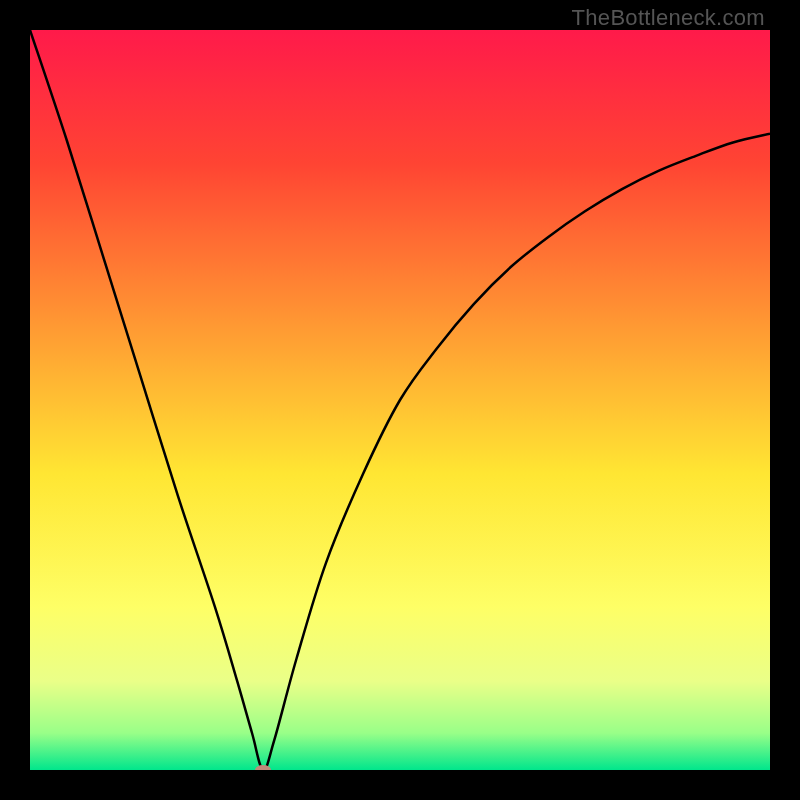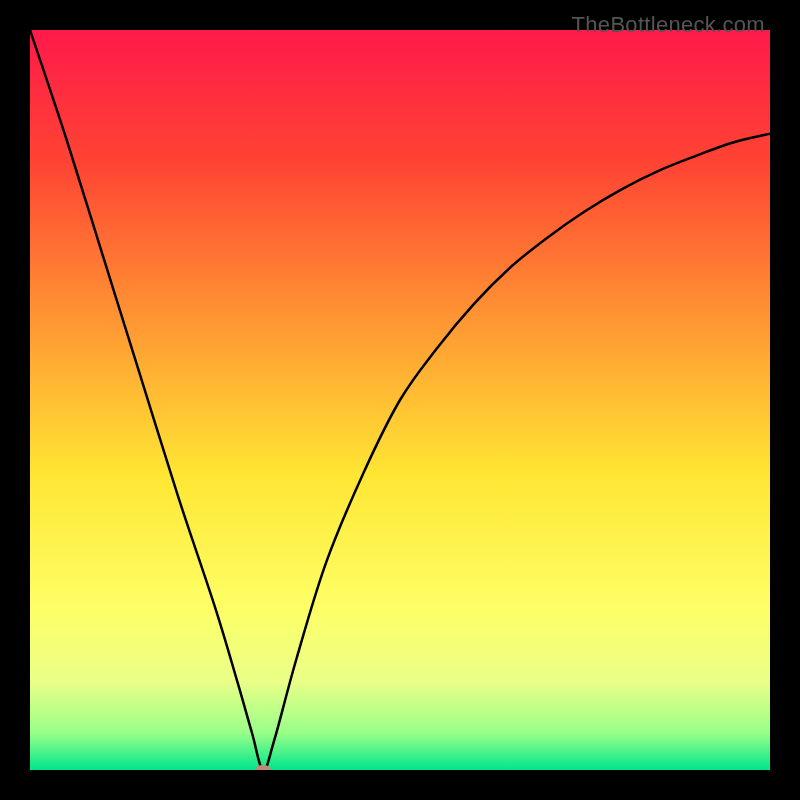--- a/index.html
+++ b/index.html
@@ -28,21 +28,20 @@
   }
   .watermark {
     position: absolute;
     top: 5px;
     right: 35px;
     color: #555;
     font-size: 22px;
     font-weight: 500;
     letter-spacing: 0.3px;
     z-index: 10;
-    margin-top: 7px;
   }
   .curve-svg {
     position: absolute;
     left: 0;
     top: 0;
     width: 100%;
     height: 100%;
     z-index: 5;
   }
   .marker {

